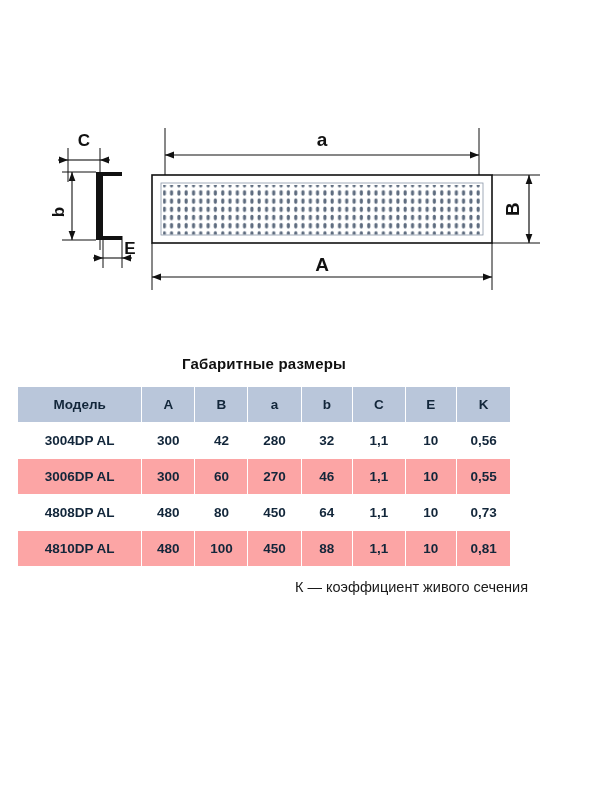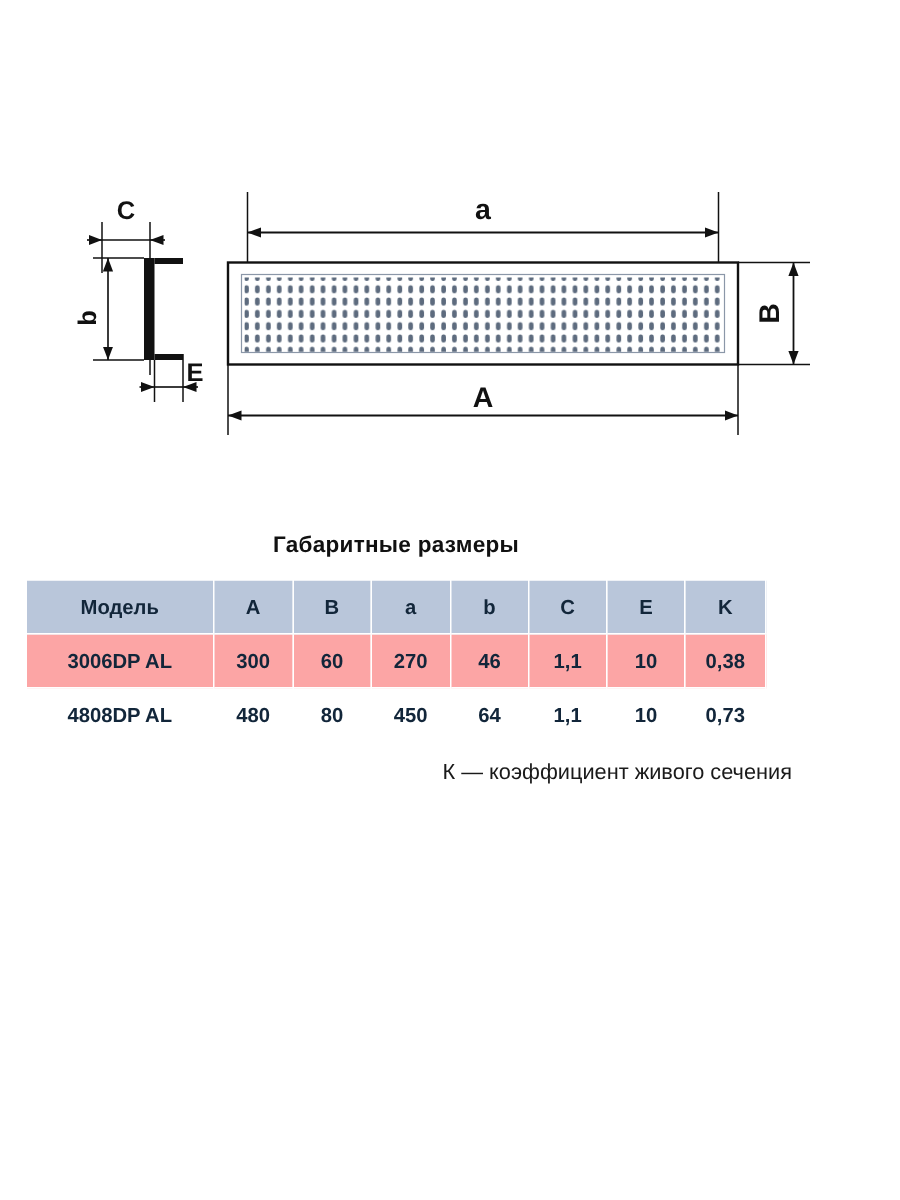--- a/index.html
+++ b/index.html
@@ -184,37 +184,57 @@
         <th class="num">A</th>
         <th class="num">B</th>
         <th class="num">a</th>
         <th class="num">b</th>
         <th class="num">C</th>
         <th class="num">E</th>
         <th class="num">K</th>
       </tr>
     </thead>
     <tbody>
+      <tr class="odd">
+        <td class="model">3004DP AL</td>
+        <td class="num">300</td>
+        <td class="num">42</td>
+        <td class="num">280</td>
+        <td class="num">32</td>
+        <td class="num">1,1</td>
+        <td class="num">10</td>
+        <td class="num">0,56</td>
+      </tr>
       <tr class="even">
         <td class="model">3006DP AL</td>
         <td class="num">300</td>
         <td class="num">60</td>
         <td class="num">270</td>
         <td class="num">46</td>
         <td class="num">1,1</td>
         <td class="num">10</td>
-        <td class="num">0,38</td>
+        <td class="num">0,55</td>
       </tr>
       <tr class="odd">
         <td class="model">4808DP AL</td>
         <td class="num">480</td>
         <td class="num">80</td>
         <td class="num">450</td>
         <td class="num">64</td>
         <td class="num">1,1</td>
         <td class="num">10</td>
         <td class="num">0,73</td>
       </tr>
+      <tr class="even">
+        <td class="model">4810DP AL</td>
+        <td class="num">480</td>
+        <td class="num">100</td>
+        <td class="num">450</td>
+        <td class="num">88</td>
+        <td class="num">1,1</td>
+        <td class="num">10</td>
+        <td class="num">0,81</td>
+      </tr>
     </tbody>
   </table>
 
   <div id="footnote">К — коэффициент живого сечения</div>
 </div>
 
 </body></html>

